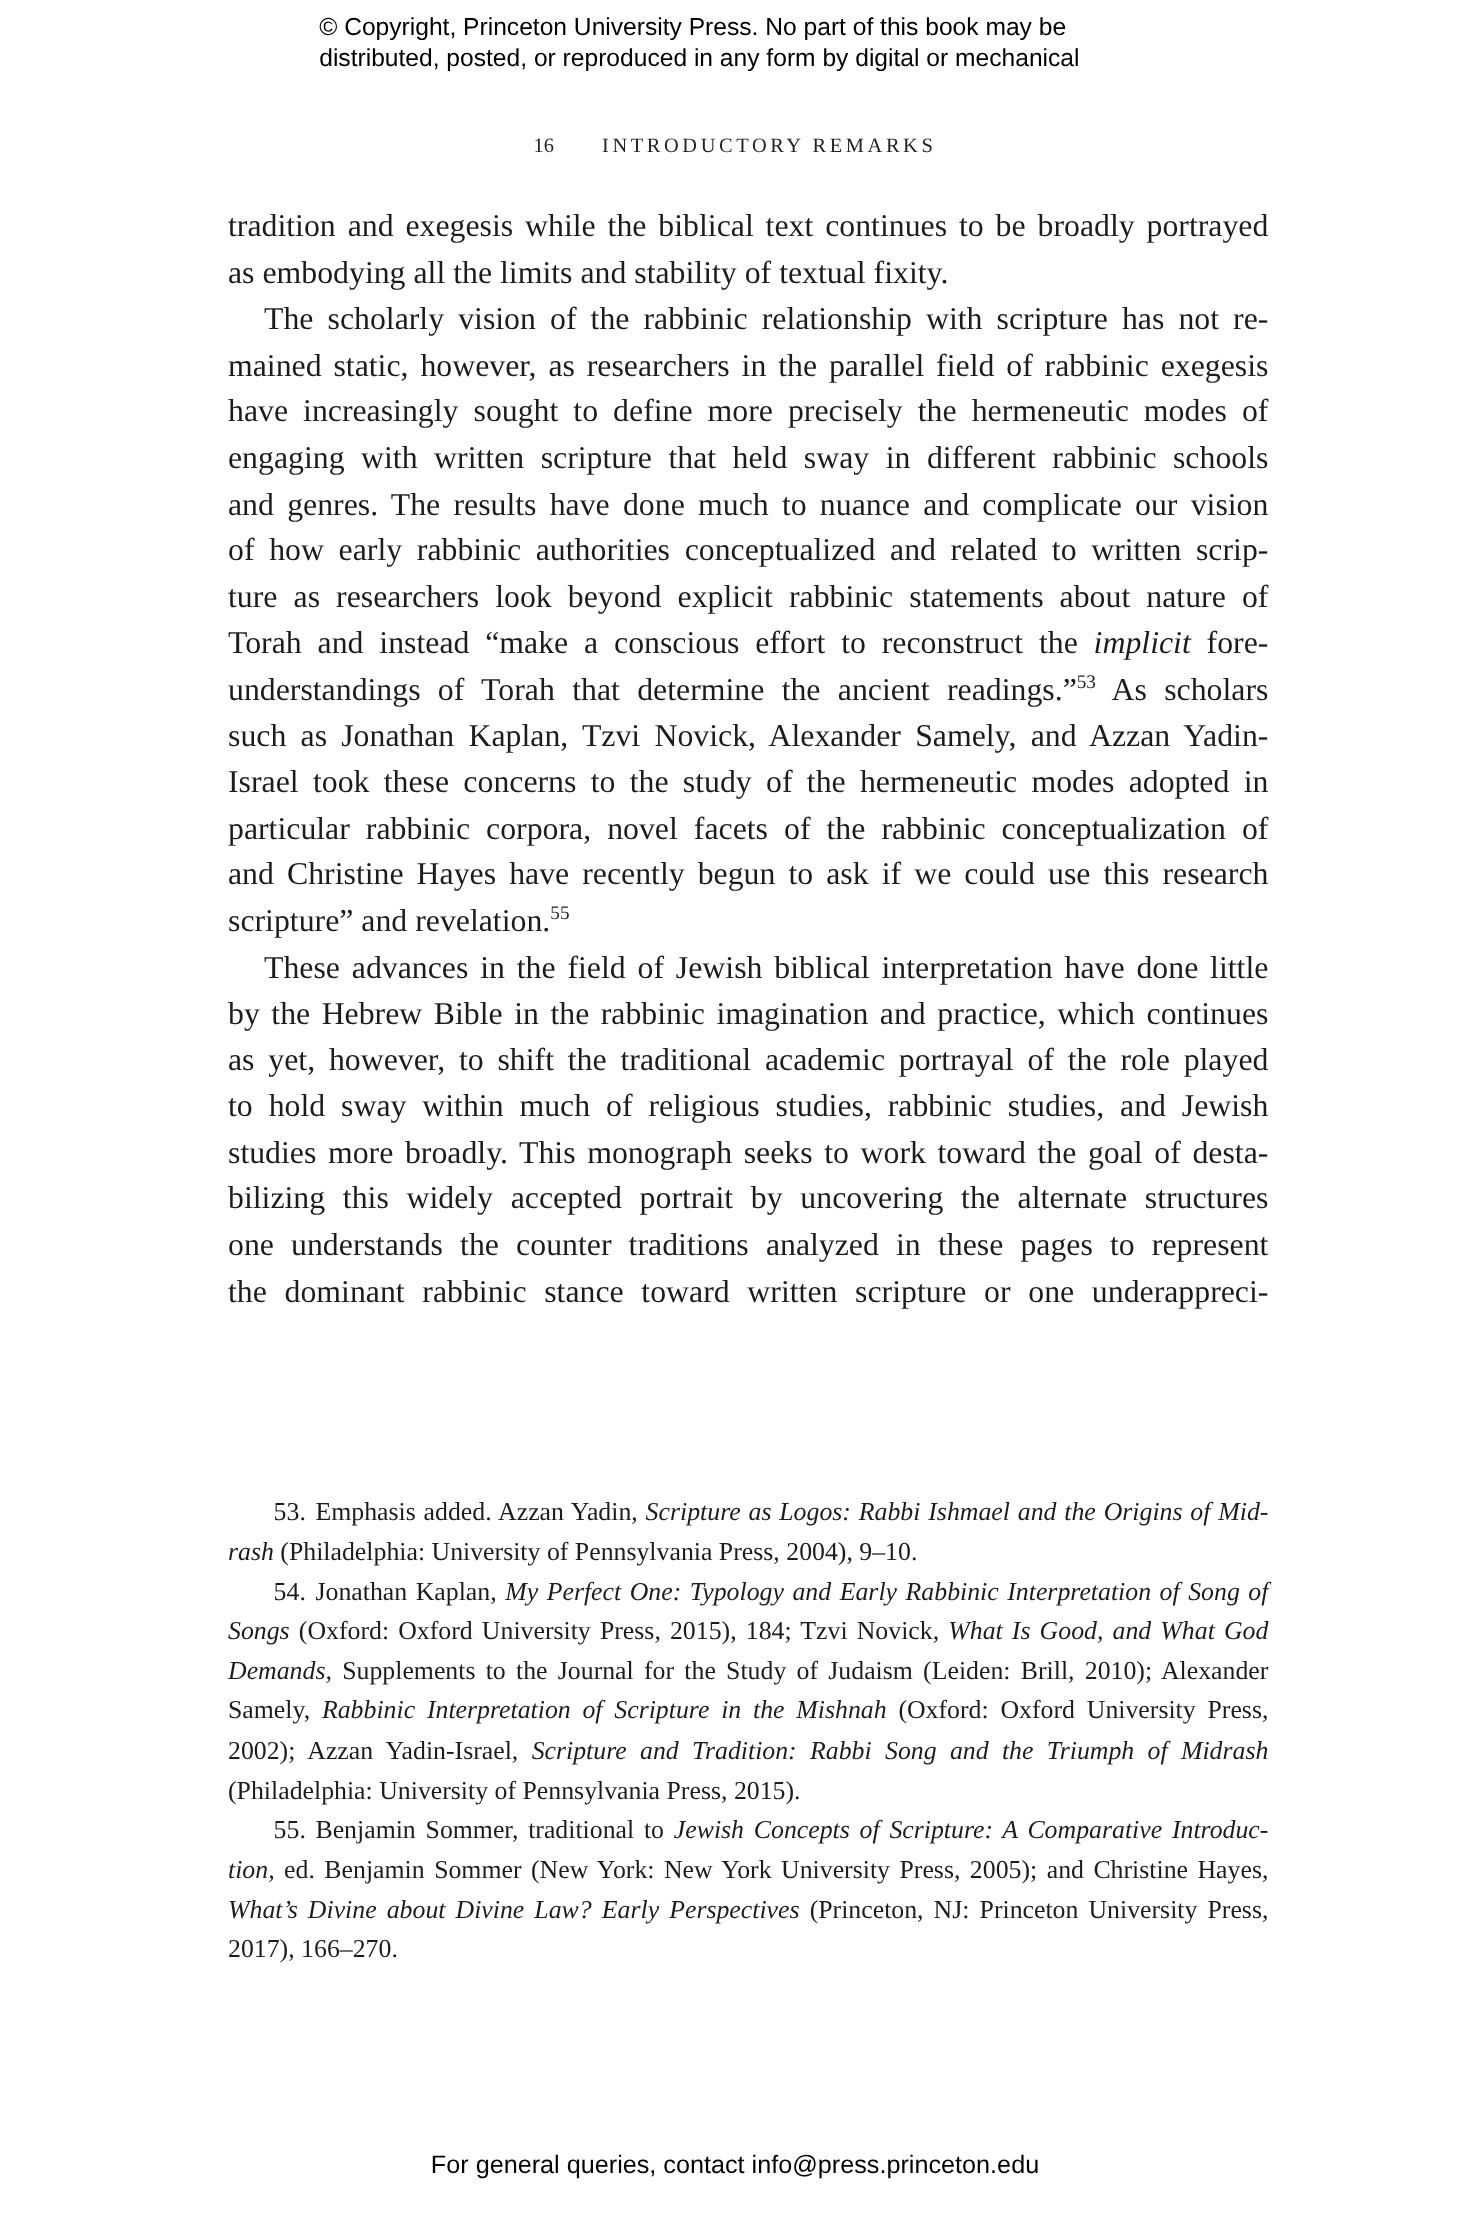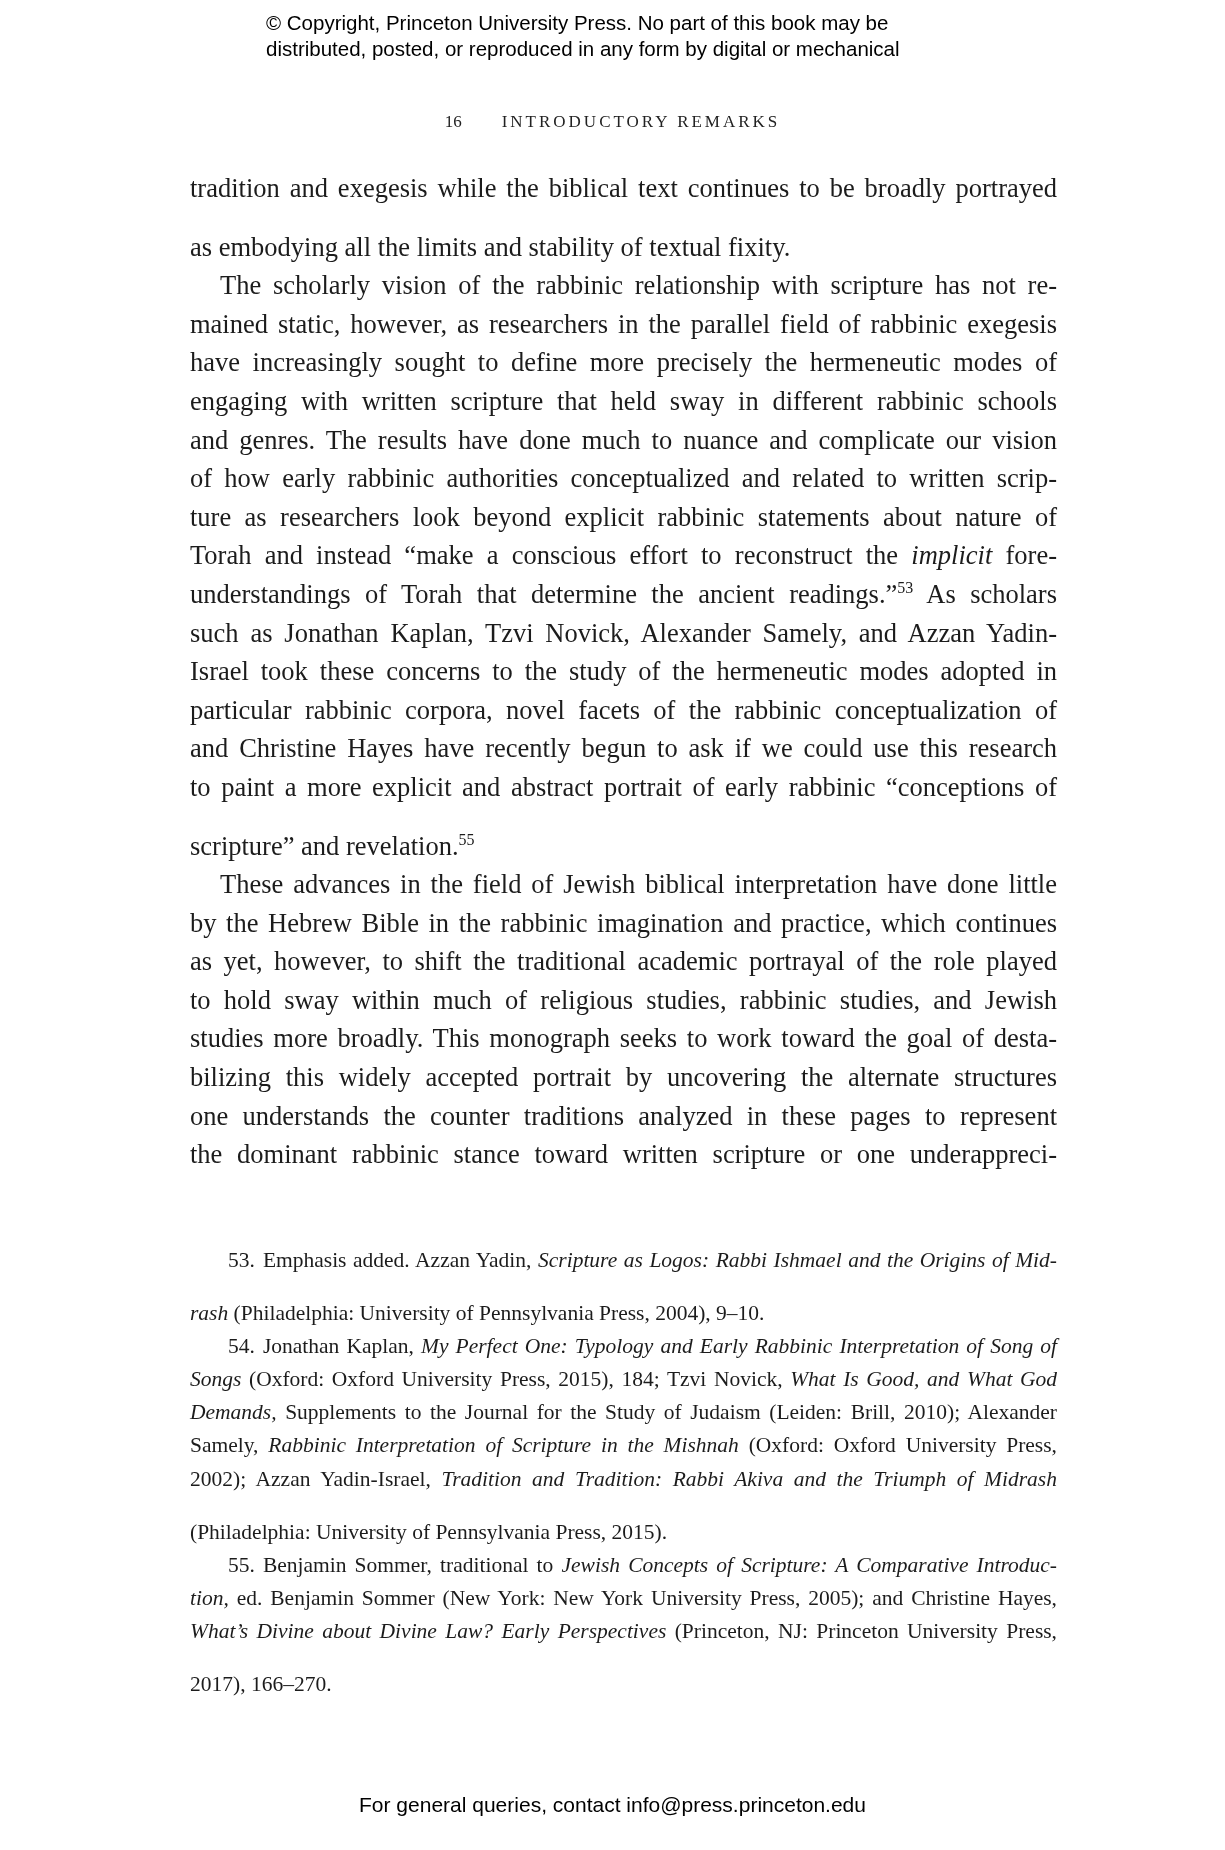--- a/index.html
+++ b/index.html
@@ -47,21 +47,21 @@
       line-height: 38.6px;
       color: #1c1c1c;
     }
     .line {
       display: block;
       white-space: nowrap;
       text-align: justify;
       text-align-last: justify;
       height: 38.6px;
     }
-    .line.last { text-align-last: left; margin-top: 20px; }
+    .line.last { text-align-last: left; }
     .line.indent { padding-left: 30px; }
     sup {
       font-size: 16px;
       line-height: 0;
       vertical-align: 10px;
     }
     .footnotes {
       position: absolute;
       left: 190px;
       top: 1244px;
@@ -107,42 +107,41 @@
   <span class="line">engaging with written scripture that held sway in different rabbinic schools</span>
   <span class="line">and genres. The results have done much to nuance and complicate our vision</span>
   <span class="line">of how early rabbinic authorities conceptualized and related to written scrip-</span>
   <span class="line">ture as researchers look beyond explicit rabbinic statements about nature of</span>
   <span class="line"><span>Torah and instead “make a conscious effort to reconstruct the </span><i>implicit</i><span> fore-</span></span>
   <span class="line"><span>understandings of Torah that determine the ancient readings.”</span><sup>53</sup><span> As scholars</span></span>
   <span class="line">such as Jonathan Kaplan, Tzvi Novick, Alexander Samely, and Azzan Yadin-</span>
   <span class="line">Israel took these concerns to the study of the hermeneutic modes adopted in</span>
   <span class="line">particular rabbinic corpora, novel facets of the rabbinic conceptualization of</span>
   <span class="line">and Christine Hayes have recently begun to ask if we could use this research</span>
-  <span class="line">to paint a more explicit and abstract portrait of early rabbinic “conceptions of</span>
   <span class="line last"><span>scripture” and revelation.</span><sup>55</sup></span>
   <span class="line indent">These advances in the field of Jewish biblical interpretation have done little</span>
   <span class="line">by the Hebrew Bible in the rabbinic imagination and practice, which continues</span>
   <span class="line">as yet, however, to shift the traditional academic portrayal of the role played</span>
   <span class="line">to hold sway within much of religious studies, rabbinic studies, and Jewish</span>
   <span class="line">studies more broadly. This monograph seeks to work toward the goal of desta-</span>
   <span class="line">bilizing this widely accepted portrait by uncovering the alternate structures</span>
   <span class="line">one understands the counter traditions analyzed in these pages to represent</span>
   <span class="line">the dominant rabbinic stance toward written scripture or one underappreci-</span>
 </div>
 
 <div class="footnotes">
 
   <span class="line fn-first"><span class="fn-num">53.</span><span>Emphasis added. Azzan Yadin, </span><i>Scripture as Logos: Rabbi Ishmael and the Origins of Mid-</i></span>
   <span class="line last"><i>rash</i><span> (Philadelphia: University of Pennsylvania Press, 2004), 9–10.</span></span>
 
   <span class="line fn-first"><span class="fn-num">54.</span><span>Jonathan Kaplan, </span><i>My Perfect One: Typology and Early Rabbinic Interpretation of Song of</i></span>
   <span class="line"><i>Songs</i><span> (Oxford: Oxford University Press, 2015), 184; Tzvi Novick, </span><i>What Is Good, and What God</i></span>
   <span class="line"><i>Demands,</i><span> Supplements to the Journal for the Study of Judaism (Leiden: Brill, 2010); Alexander</span></span>
   <span class="line"><span>Samely, </span><i>Rabbinic Interpretation of Scripture in the Mishnah</i><span> (Oxford: Oxford University Press,</span></span>
-  <span class="line"><span>2002); Azzan Yadin-Israel, </span><i>Tradition and Tradition: Rabbi Akiva and the Triumph of Midrash</i></span>
+  <span class="line"><span>2002); Azzan Yadin-Israel, </span><i>Scripture and Tradition: Rabbi Song and the Triumph of Midrash</i></span>
   <span class="line last">(Philadelphia: University of Pennsylvania Press, 2015).</span>
 
   <span class="line fn-first"><span class="fn-num">55.</span><span>Benjamin Sommer, traditional to </span><i>Jewish Concepts of Scripture: A Comparative Introduc-</i></span>
   <span class="line"><i>tion,</i><span> ed. Benjamin Sommer (New York: New York University Press, 2005); and Christine Hayes,</span></span>
   <span class="line"><i>What’s Divine about Divine Law? Early Perspectives</i><span> (Princeton, NJ: Princeton University Press,</span></span>
   <span class="line last">2017), 166–270.</span>
 </div>
 
 <div class="footer">
   <span>For general queries, contact info@press.princeton.edu</span>

